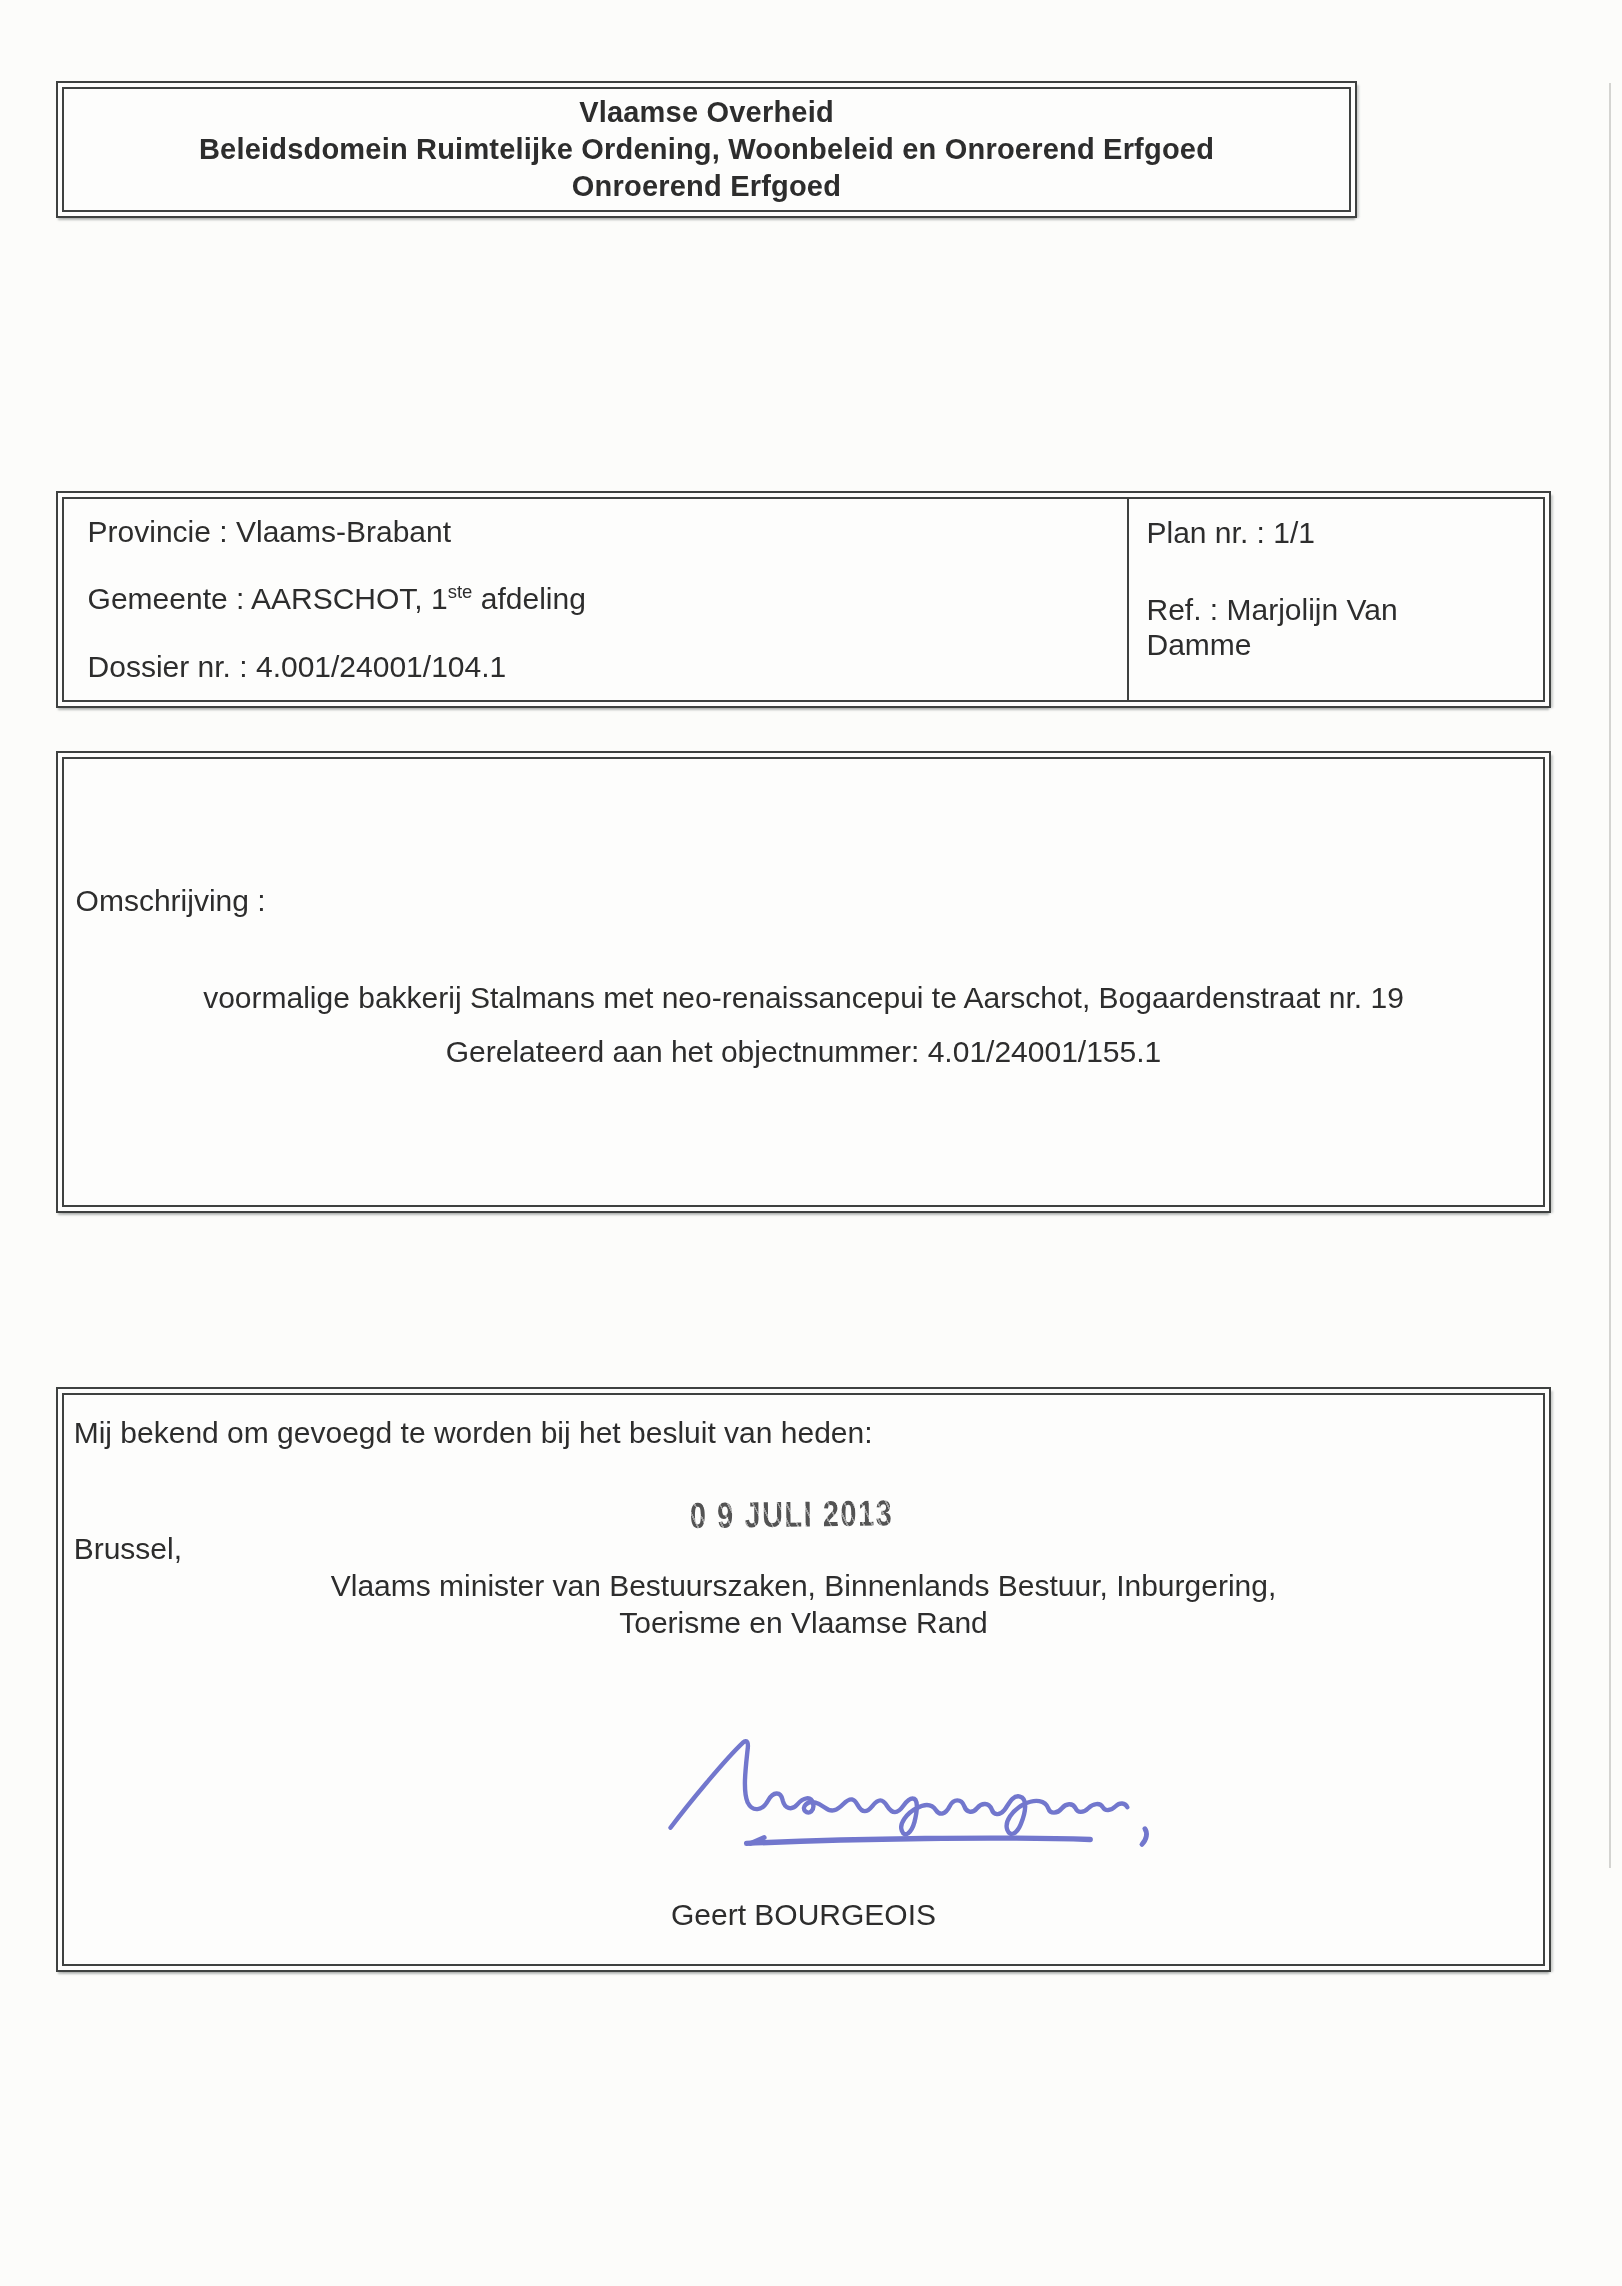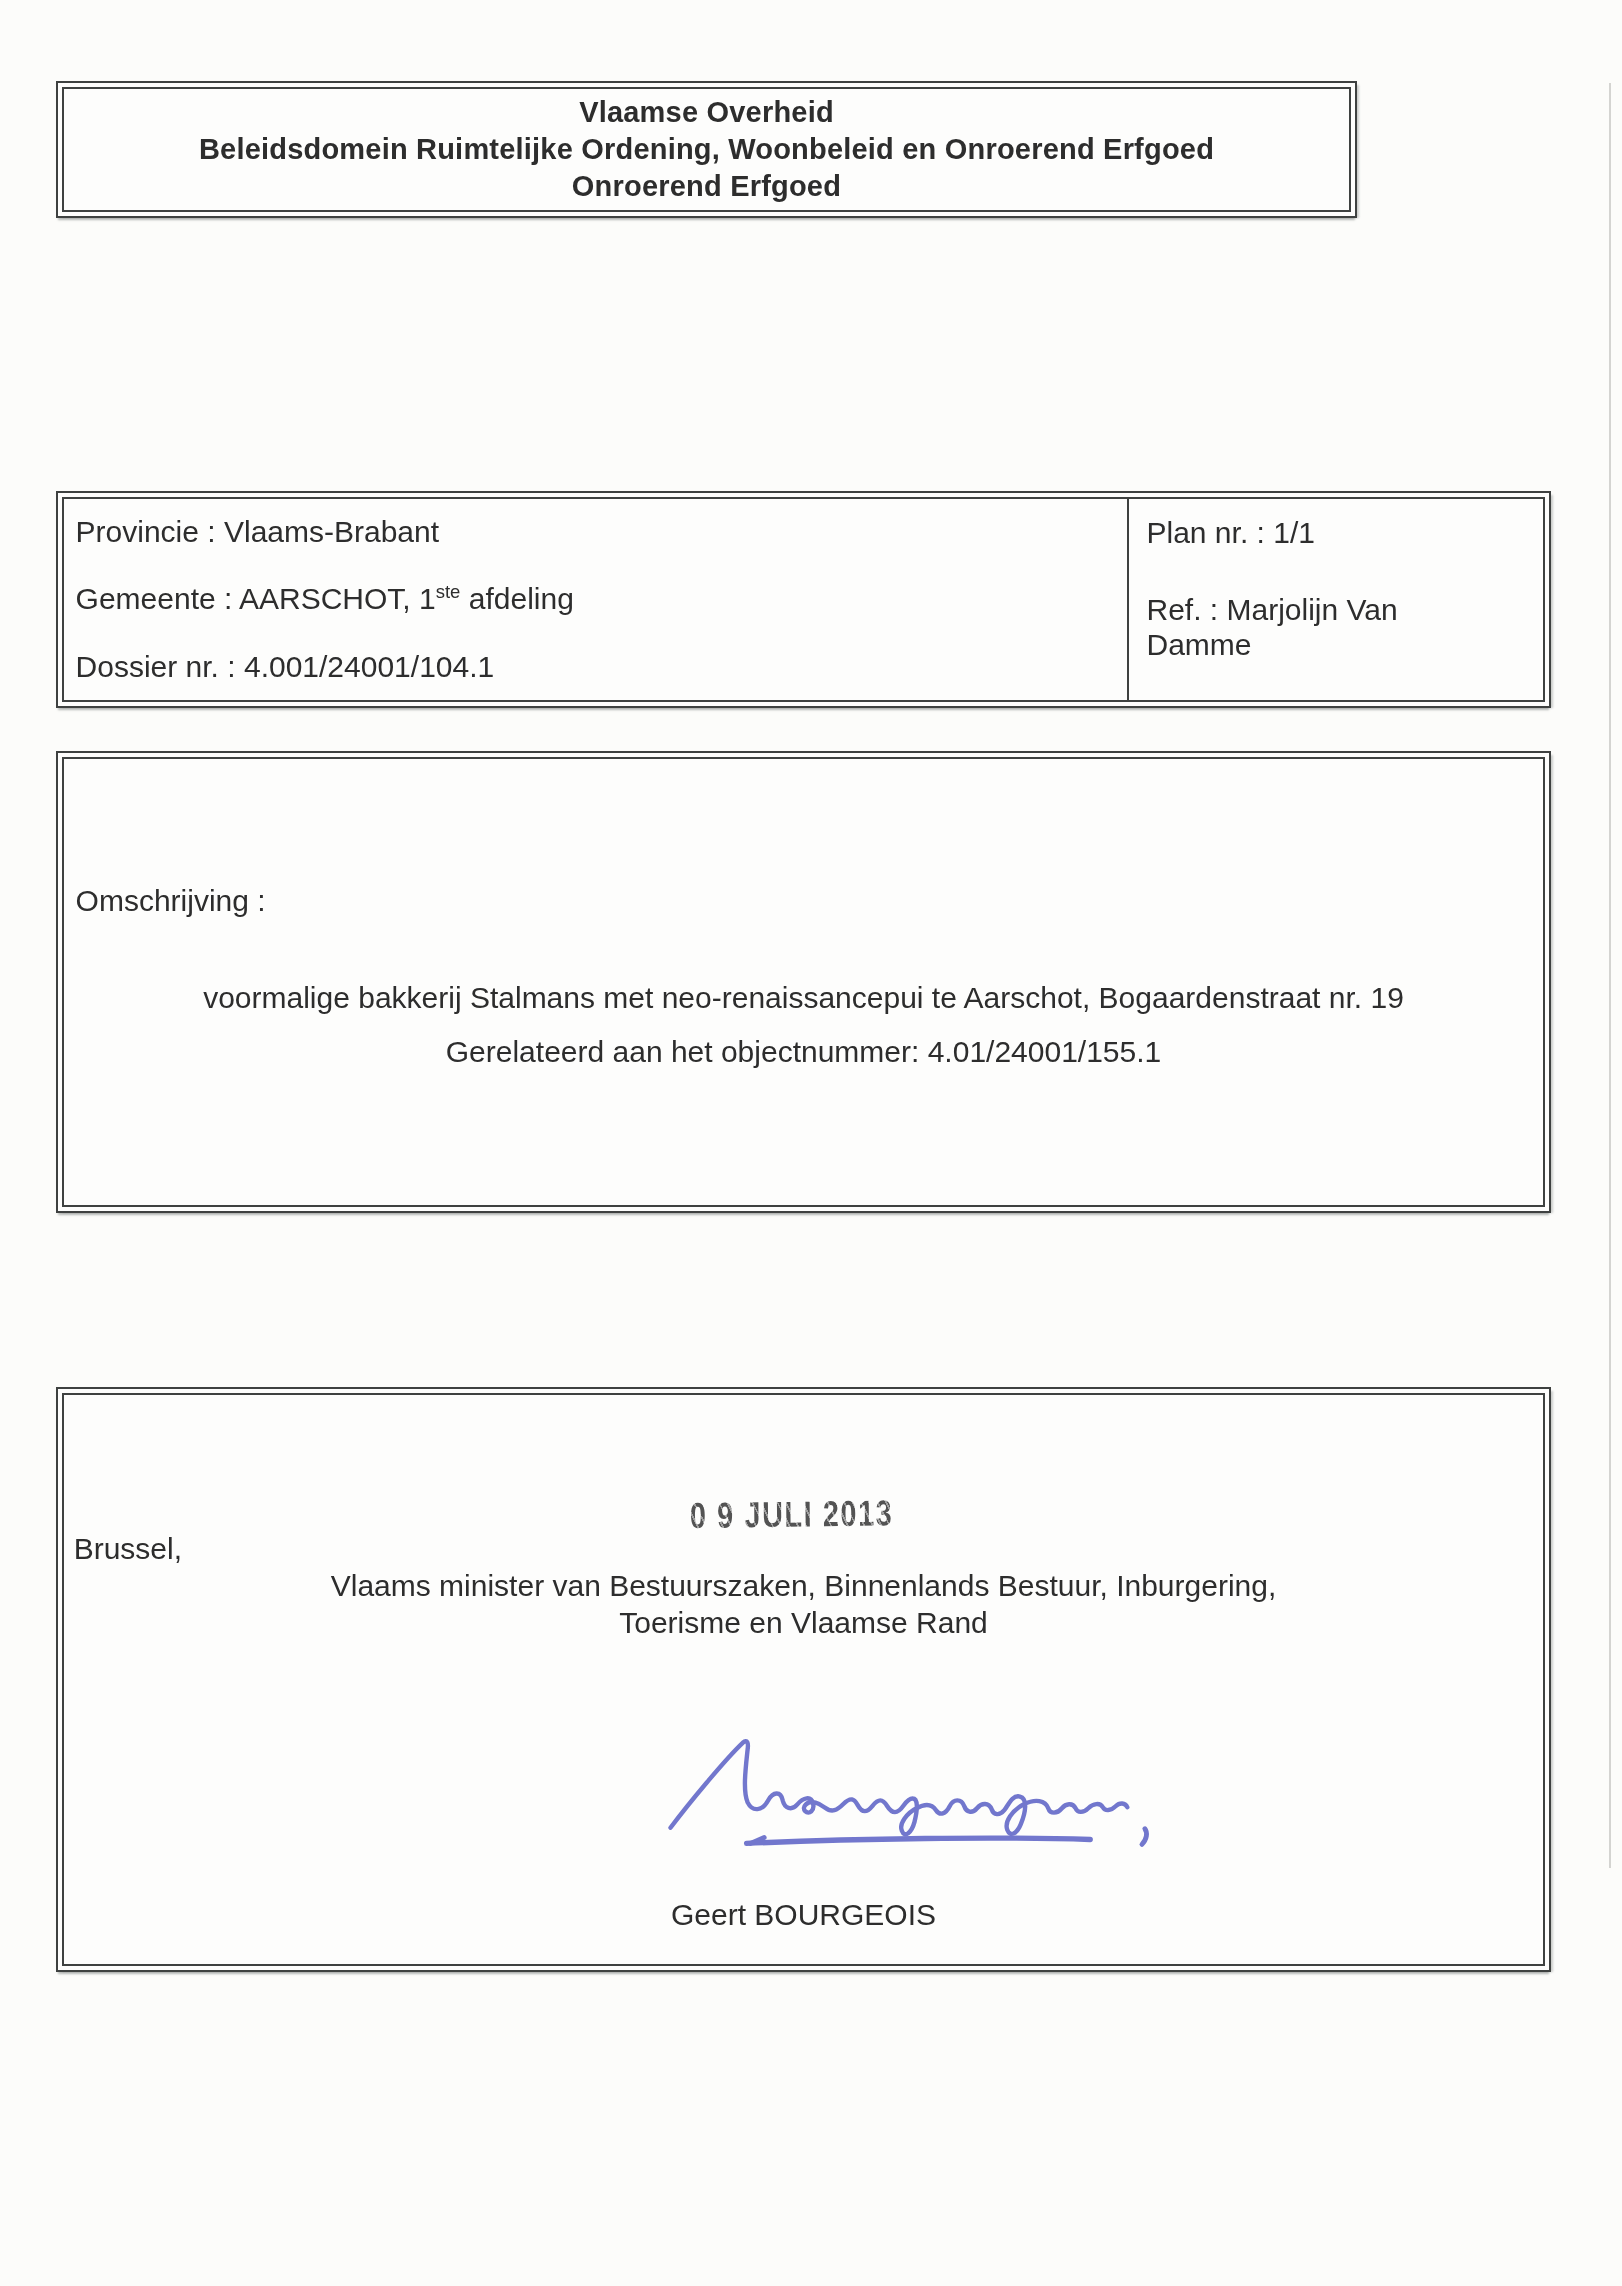--- a/index.html
+++ b/index.html
@@ -38,21 +38,21 @@
   }
   .hline{font-size:29px;font-weight:bold;line-height:37px;letter-spacing:0.2px;}
   .pline{font-size:30px;line-height:45px;}
   .body-text{font-size:30px;line-height:37px;}
   .abs{position:absolute;}
   .centered{left:0;right:0;text-align:center;}
   sup{font-size:18.5px;vertical-align:super;line-height:0;}
   
   .info-row{white-space:nowrap;}
   .cell-left{
-    position:absolute;left:0;top:0;bottom:0;width:1063px;
+    position:absolute;left:12px;top:0;bottom:0;width:1063px;
     padding:13.7px 0 15.6px 11.7px;
     display:flex;flex-direction:column;justify-content:space-between;
   }
   .cell-right{
     position:absolute;left:1063px;top:0;bottom:0;right:0;
     border-left:2px solid var(--border);
     padding:15.6px 0 0 17.6px;
   }
   .ref-block{margin-top:41px;line-height:35px;}
   
@@ -107,20 +107,21 @@
   <div class="docbox" style="left:56px;top:751px;width:1495px;height:462px;">
     <div class="docbox-inner">
       <div class="abs body-text" style="left:11.7px;top:123px;">Omschrijving :</div>
       <div class="abs centered body-text" style="top:220px;">voormalige bakkerij Stalmans met neo-renaissancepui te Aarschot, Bogaardenstraat nr. 19</div>
       <div class="abs centered body-text" style="top:274px;">Gerelateerd aan het objectnummer: 4.01/24001/155.1</div>
     </div>
   </div>
 
   <div class="docbox" style="left:56px;top:1387px;width:1495px;height:585px;">
     <div class="docbox-inner">
+      <div class="abs body-text" style="left:9.8px;top:19.5px;">Mij bekend om gevoegd te worden bij het besluit van heden:</div>
 
       <div class="abs stamp" style="left:626px;top:100px;">0 9 JULI 2013</div>
 
       <div class="abs body-text" style="left:9.8px;top:135px;">Brussel,</div>
 
       <div class="abs centered body-text" style="top:172px;">Vlaams minister van Bestuurszaken, Binnenlands Bestuur, Inburgering,</div>
       <div class="abs centered body-text" style="top:209px;">Toerisme en Vlaamse Rand</div>
 
       <svg class="abs signature-svg" style="left:585px;top:339px;" width="532" height="127" viewBox="0 0 545 130" fill="none">
         <path d="M22 96 C 40 72, 78 26, 96 9 C 101 5, 102 9, 101 16 C 99 35, 96 58, 101 70

